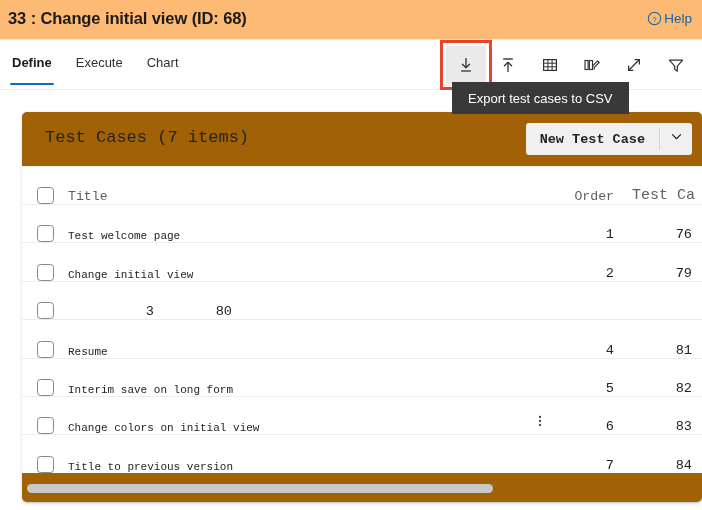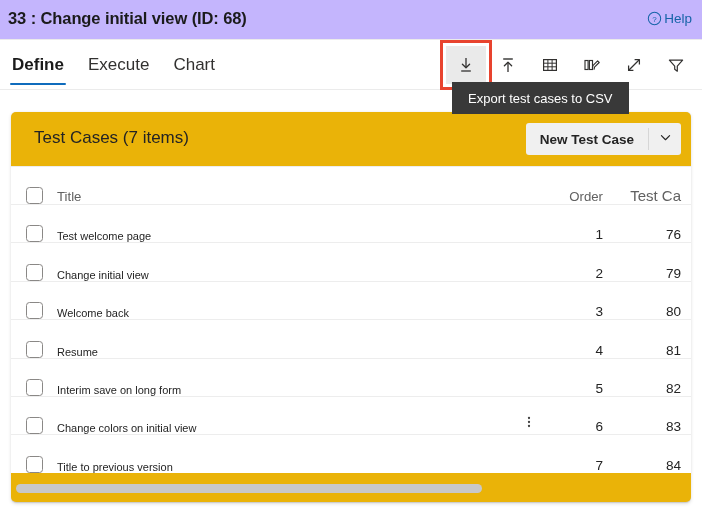--- a/index.html
+++ b/index.html
@@ -14,21 +14,21 @@
     position: relative;
     width: 702px; height: 510px;
     background: #ffffff;
   }
 
   
   .page-header {
     position: absolute;
     left: 0; top: 0;
     width: 702px; height: 40px;
-    background: #c4b5fd;
+    background: #fdba74;
     border-bottom: 1px solid #ebebeb;
   }
   .page-title {
     position: absolute;
     left: 8px; top: 9px;
     font-size: 16.5px;
     font-weight: bold;
     color: #1b1b1b;
     letter-spacing: -0.1px;
     white-space: nowrap;
@@ -62,21 +62,21 @@
     position: absolute;
     left: 0; top: 0;
     height: 48px;
     display: flex;
     align-items: flex-start;
   }
   .tab {
     position: relative;
     padding: 13px 12px 0 12px;
     height: 48px;
-    font-size: 17px;
+    font-size: 13px;
     color: #323130;
     cursor: pointer;
     white-space: nowrap;
   }
   .tab.active {
     font-weight: bold;
     color: #1b1b1b;
   }
   .tab.active::after {
     content: "";
@@ -125,26 +125,27 @@
     background: #393939;
     color: #ffffff;
     font-size: 13px;
     white-space: nowrap;
     z-index: 50;
   }
 
   
   .card {
     position: absolute;
-    left: 11px; top: 112px;
+    left: 22px; top: 112px;
     width: 680px; height: 390px;
-    background: #eab308;
+    background: #a16207;
     border-radius: 5px;
     box-shadow: 0 1.6px 3.6px rgba(0,0,0,0.13), 0 0.3px 0.9px rgba(0,0,0,0.11);
     overflow: hidden;
+    font-family: Liberation Mono, monospace;
   }
   .card-head {
     position: relative;
     height: 54px;
   }
   .card-title {
     position: absolute;
     left: 23px; top: 16px;
     font-size: 17px;
     color: #242424;
@@ -417,21 +418,20 @@
         <div class="title-cell">Change initial view</div>
         <div class="more-cell"></div>
         <div class="order-cell">2</div>
         <div class="tcid-cell">79</div>
       </div>
 
       <div class="row">
         <div class="cb-cell">
           <div class="cbox"></div>
         </div>
-        <div class="title-cell">Welcome back</div>
         <div class="more-cell"></div>
         <div class="order-cell">3</div>
         <div class="tcid-cell">80</div>
       </div>
 
       <div class="row">
         <div class="cb-cell">
           <div class="cbox"></div>
         </div>
         <div class="title-cell">Resume</div>

